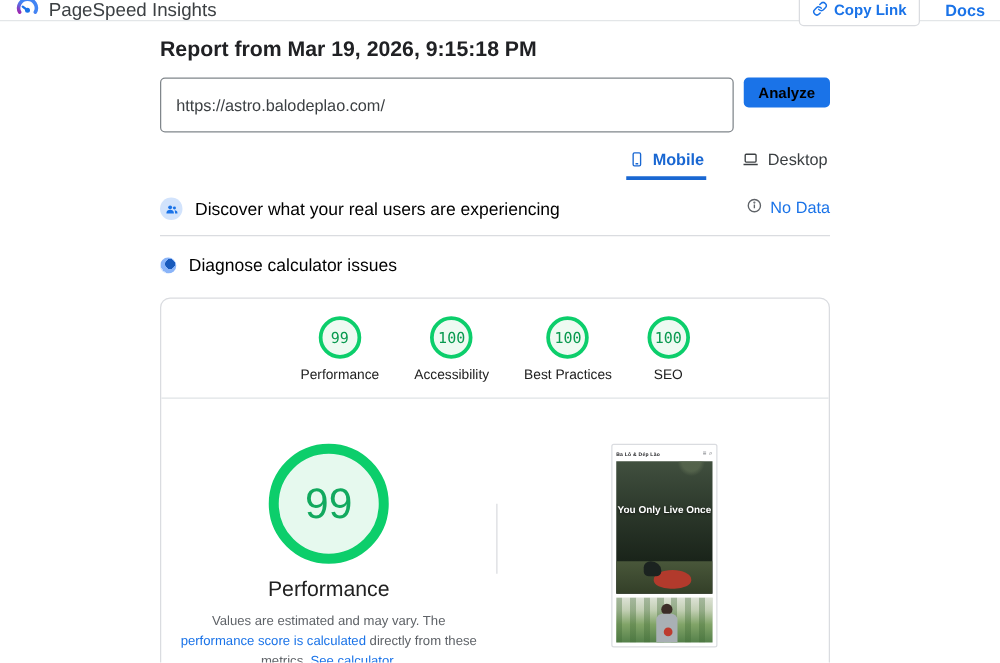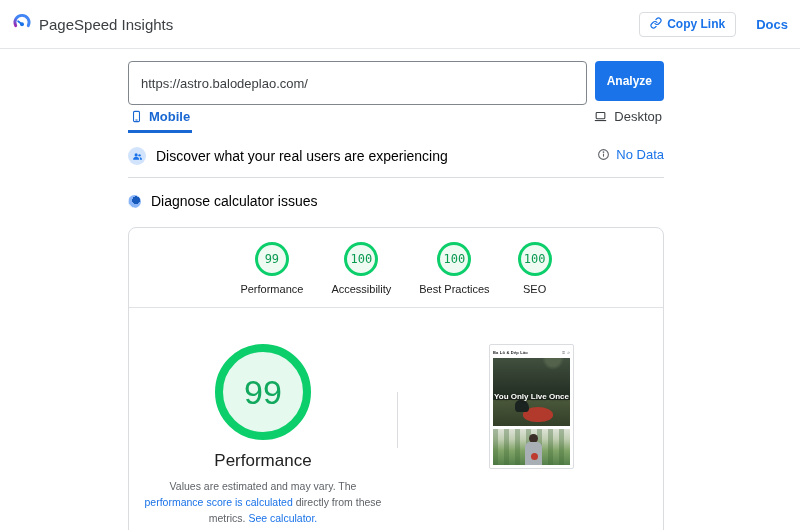--- a/index.html
+++ b/index.html
@@ -1,41 +1,41 @@
 <!DOCTYPE html>
 <html><head>
 <meta charset="utf-8">
 <style>
   * { margin:0; padding:0; box-sizing:border-box; }
   html,body { width:800px; height:530px; overflow:hidden; background:#fff;
     font-family:"Liberation Sans", sans-serif; color:#202124; }
 
   
-  .topbar { height:49px; display:flex; align-items:center; padding:0 12px;
+  .topbar { height:17px; display:flex; align-items:center; padding:0 12px;
     border-bottom:1px solid #e3e6e8; background:#fff; }
   .brand { display:flex; align-items:center; gap:7px; }
   .brand-title { font-size:15px; color:#3c4043; }
   .topbar-right { margin-left:auto; display:flex; align-items:center; gap:20px; }
   .copy-link-btn { display:flex; align-items:center; gap:5px; border:1px solid #dadce0;
     border-radius:4px; padding:4px 10px; background:#fff; color:#1a73e8;
     font-size:12px; font-weight:bold; cursor:pointer; }
   .docs-link { color:#1a73e8; font-size:13px; font-weight:bold; text-decoration:none; cursor:pointer; }
 
   
   .container { width:536px; margin-left:128px; }
   .report-title { margin-top:13px; font-size:17px; font-weight:bold; color:#202124; }
 
   .url-row { margin-top:12px; display:flex; gap:8px; }
   .url-input { flex:1; height:44px; border:1px solid #80868b; border-radius:4px;
     padding:0 12px; font-size:13px; color:#3c4043; font-family:"Liberation Sans",sans-serif; }
-  .analyze-btn { height:40px; padding:0 12px; background:#1a73e8; color:#ffffff;
+  .analyze-btn { height:24px; padding:0 12px; background:#1a73e8; color:#000000;
     border:none; border-radius:4px; font-size:12px; font-weight:bold; cursor:pointer; }
 
   
-  .tabs { display:flex; justify-content:space-between; gap:26px; }
+  .tabs { margin-top:10px; display:flex; justify-content:flex-end; gap:26px; }
   .tab { display:flex; align-items:center; gap:6px; font-size:13px; padding:4px 2px 6px;
     color:#3c4043; cursor:pointer; border-bottom:3px solid transparent; }
   .tab.active { color:#1967d2; border-bottom-color:#1967d2; font-weight:bold; }
   .tab svg { display:block; }
 
   
   .field-row { margin-top:10px; display:flex; align-items:center; gap:10px; height:26px; }
   .round-badge { width:18px; height:18px; border-radius:50%; background:#d2e3fc;
     display:flex; align-items:center; justify-content:center; flex:none; }
   .row-label { font-size:14px; color:#000000; }
@@ -69,21 +69,21 @@
   .disclaimer .lnk { color:#1a73e8; cursor:pointer; }
 
   .vdivider { position:absolute; left:268px; top:84px; width:1px; height:56px; background:#dadce0; }
 
   
   .thumb { position:absolute; left:360px; top:36px; width:85px; border:1px solid #dadce0;
     border-radius:2px; background:#fff; padding:3px; cursor:pointer; }
   .thumb-header { height:9px; display:flex; align-items:center; justify-content:space-between; }
   .thumb-site { font-size:4px; font-weight:bold; color:#202124; letter-spacing:.2px; }
   .thumb-icons { display:flex; gap:2px; color:#5f6368; font-size:5px; line-height:1; }
-  .thumb-hero { position:relative; margin-top:1px; height:68px; overflow:hidden;
+  .thumb-hero { position:relative; margin-top:1px; height:106px; overflow:hidden;
     background:linear-gradient(180deg,#41503f 0%,#2b372a 40%,#1a241a 75%,#121a12 100%); }
   .thumb-hero .grass { position:absolute; bottom:0; left:0; right:0; height:26px;
     background:linear-gradient(180deg,#49573a,#333f28); }
   .thumb-hero .bean { position:absolute; bottom:4px; left:30px; width:30px; height:15px;
     border-radius:50% 50% 45% 45%; background:#b23a2c; }
   .thumb-hero .person { position:absolute; bottom:14px; left:22px; width:14px; height:12px;
     border-radius:40% 60% 30% 30%; background:#1b2320; }
   .thumb-hero .palm { position:absolute; top:0; right:4px; width:26px; height:14px;
     background:radial-gradient(ellipse at top, #59684f 0 40%, transparent 60%); opacity:.8; }
   .hero-text { position:absolute; top:34px; left:0; right:0; text-align:center; color:#fff;
@@ -129,20 +129,21 @@
         </svg>
       </span>
       <span>Copy Link</span>
     </button>
     <a class="docs-link">Docs</a>
   </div>
 </div>
 
 <div class="container">
 
+  <h1 class="report-title">Report from Mar 19, 2026, 9:15:18 PM</h1>
 
   <div class="url-row">
     <input class="url-input" type="text" value="https://astro.balodeplao.com/" style="">
     <button class="analyze-btn">Analyze</button>
   </div>
 
   <div class="tabs">
     <div class="tab active">
       <span>
         <svg width="13" height="13" viewBox="0 0 24 24" fill="none" stroke="#1967d2" stroke-width="2">

